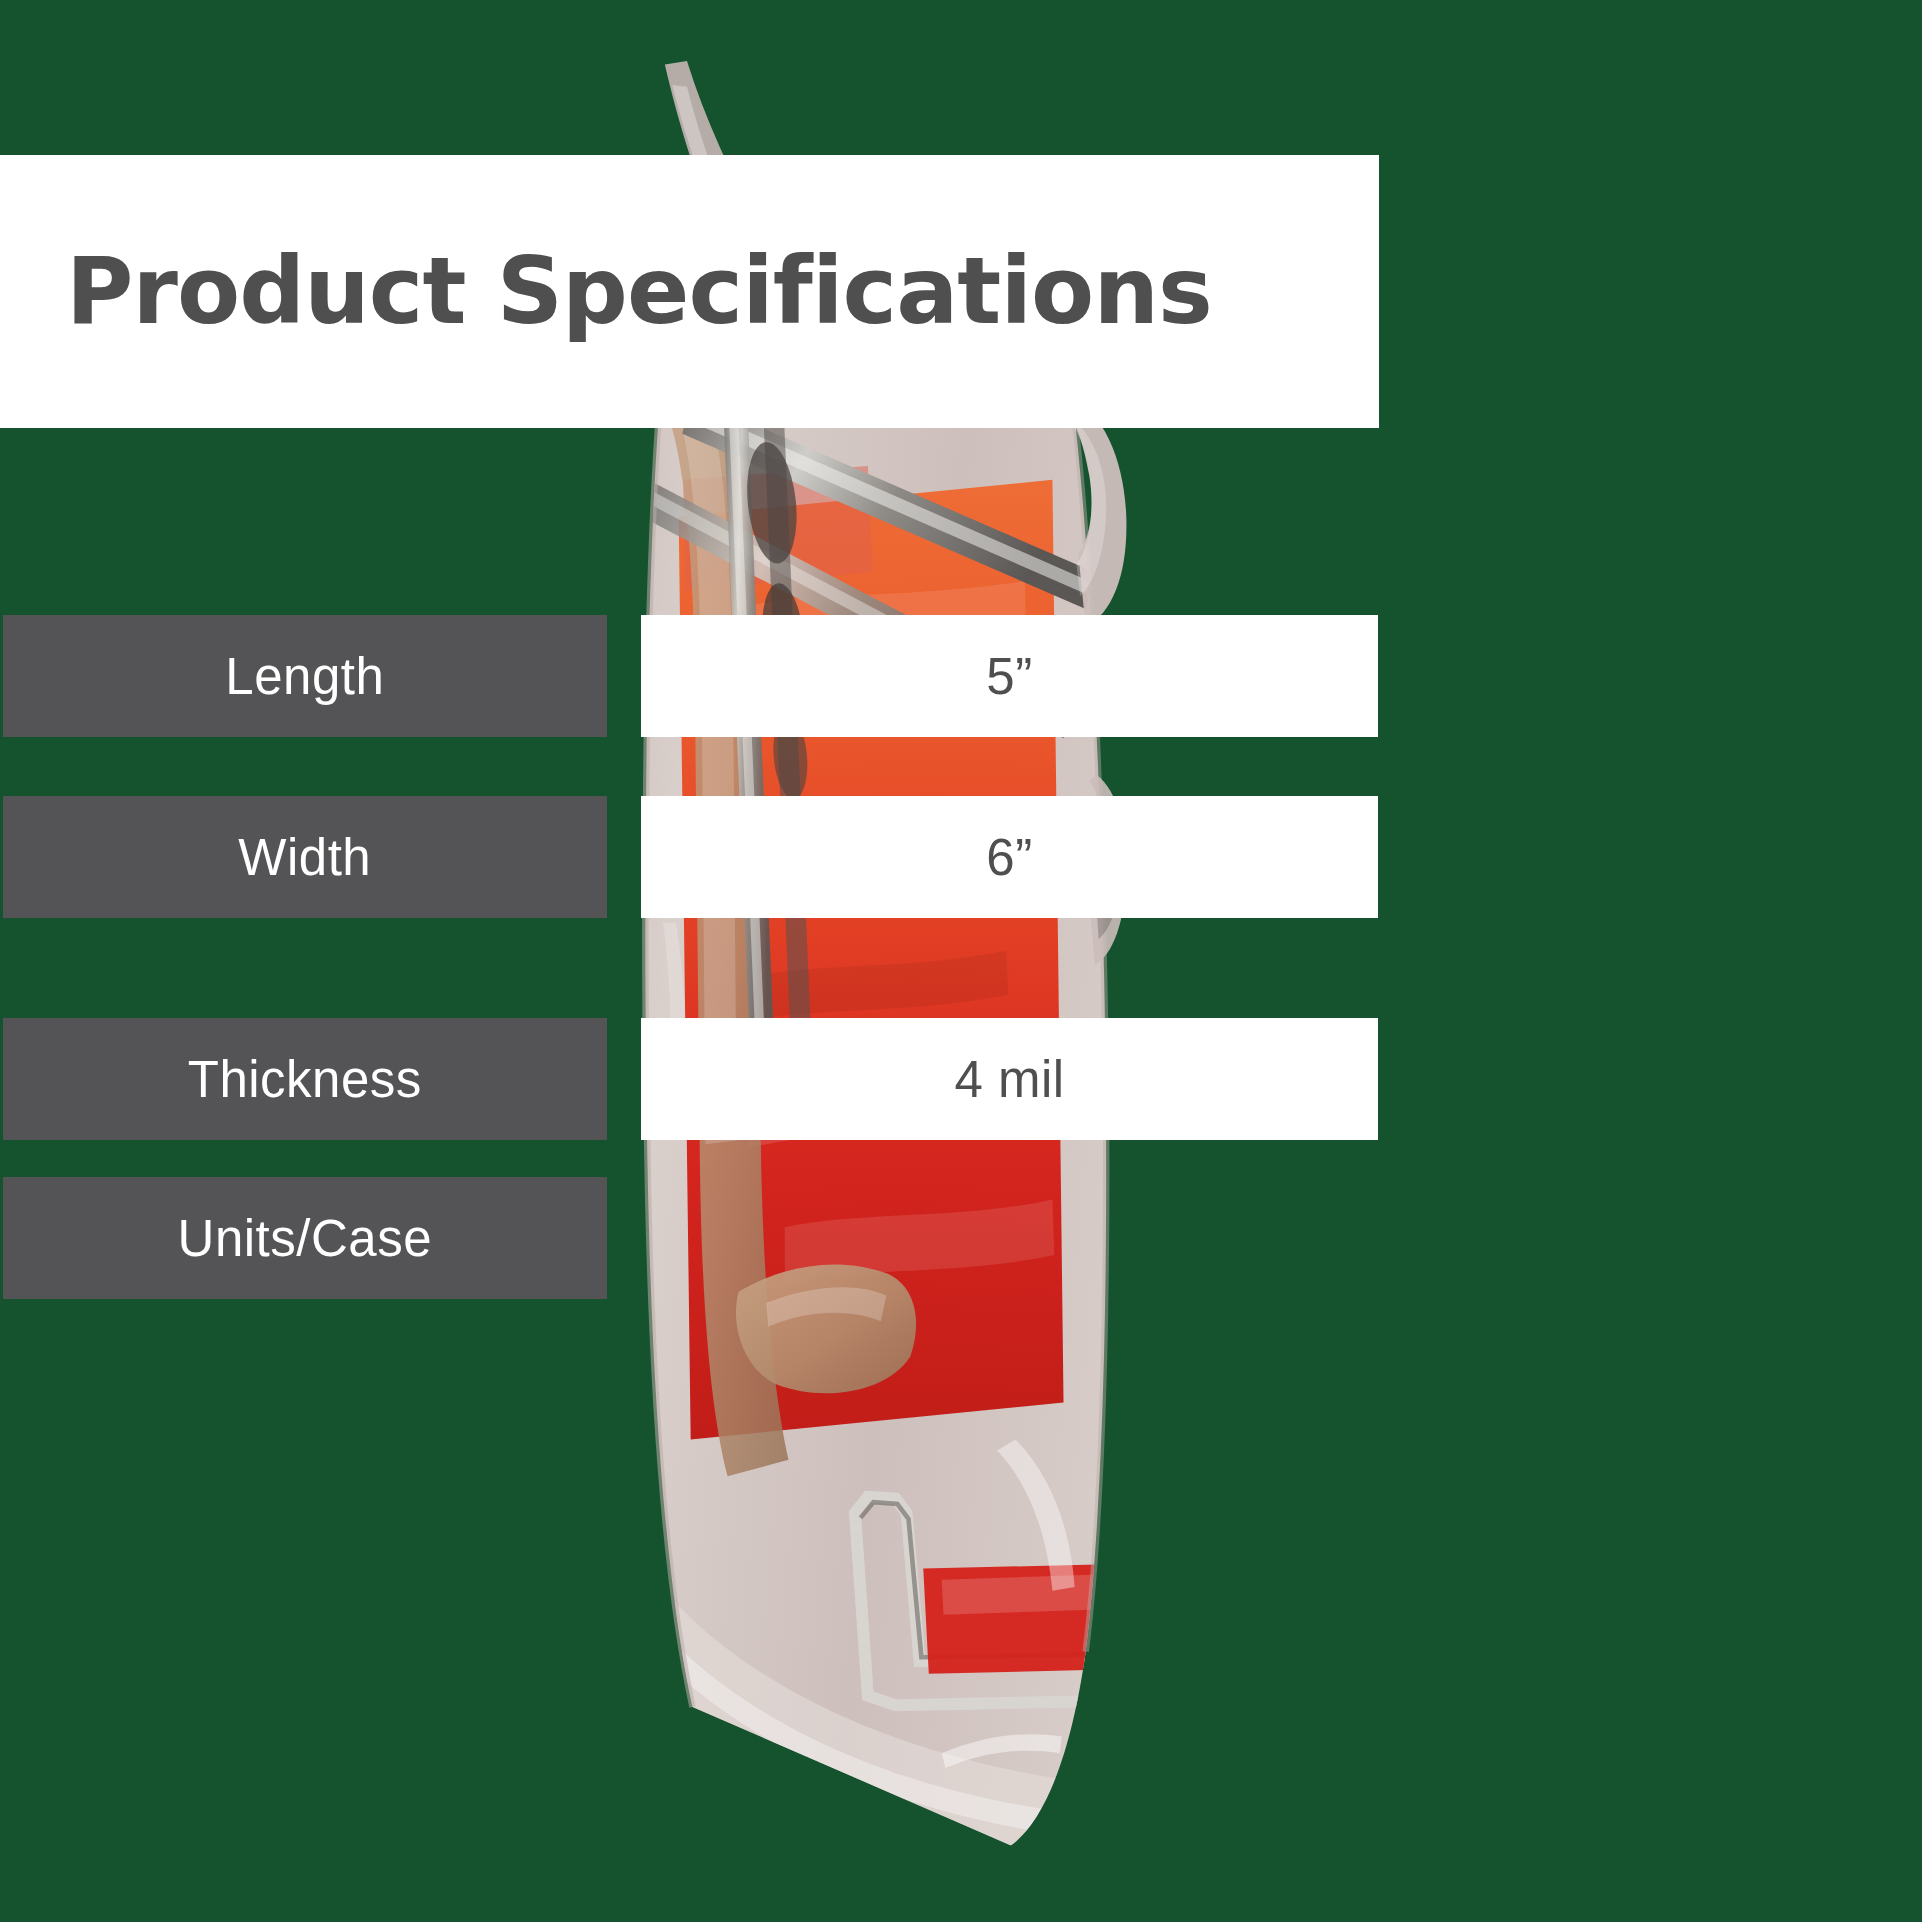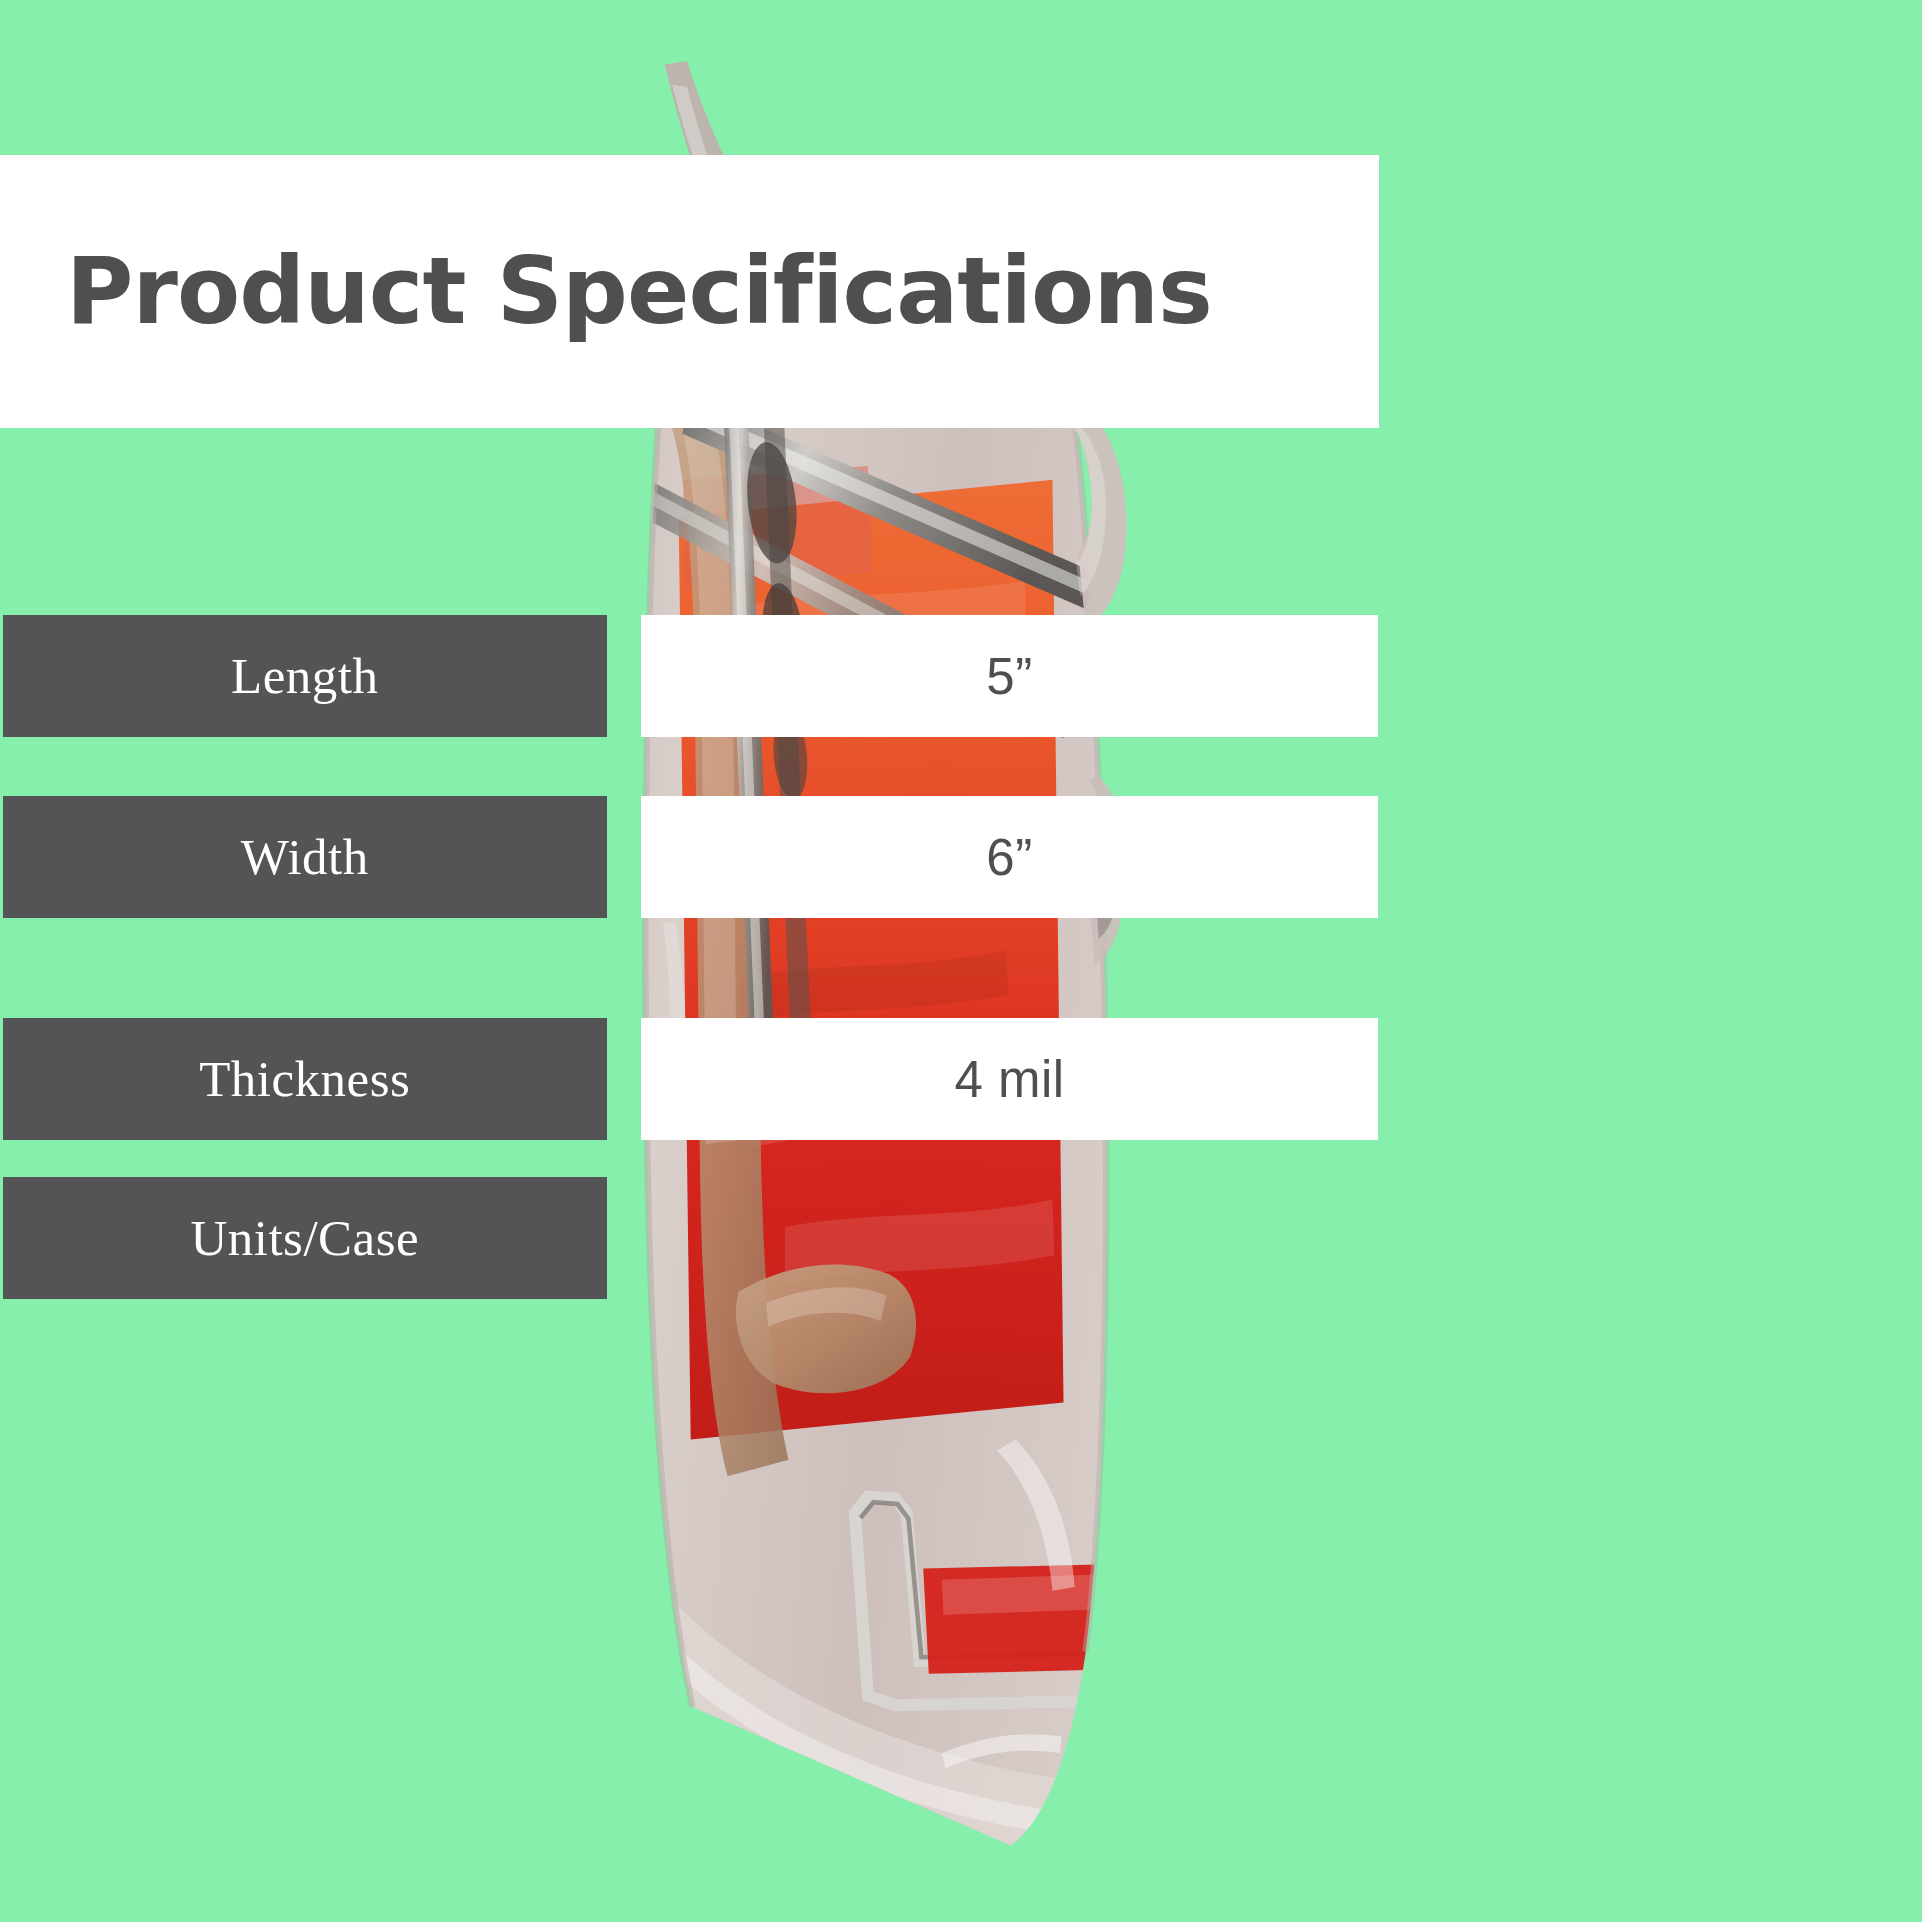--- a/index.html
+++ b/index.html
@@ -6,21 +6,21 @@
   html, body {
     margin: 0;
     padding: 0;
     background: #ffffff;
   }
   #canvas {
     position: relative;
     width: 1922px;
     height: 1922px;
     overflow: hidden;
-    background: #86efac;
+    background: #14532d;
     font-family: "Liberation Sans", sans-serif;
   }
 
   
   .photo-wrap {
     position: absolute;
     left: 591px;
     top: 0px;
     width: 886px;
     height: 1922px;
@@ -64,21 +64,21 @@
     left: 2.8px;
     top: 0;
     width: 604px;
     height: 122px;
     background: #545456;
     display: flex;
     align-items: center;
     justify-content: center;
   }
   .spec-label span {
-    font-family: Liberation Serif, serif;
+    font-family: Liberation Sans, sans-serif;
     font-weight: 300;
     font-size: 51px;
     color: #ffffff;
     letter-spacing: 0.5px;
     line-height: 1;
     white-space: nowrap;
   }
   .spec-value {
     position: absolute;
     left: 641px;

